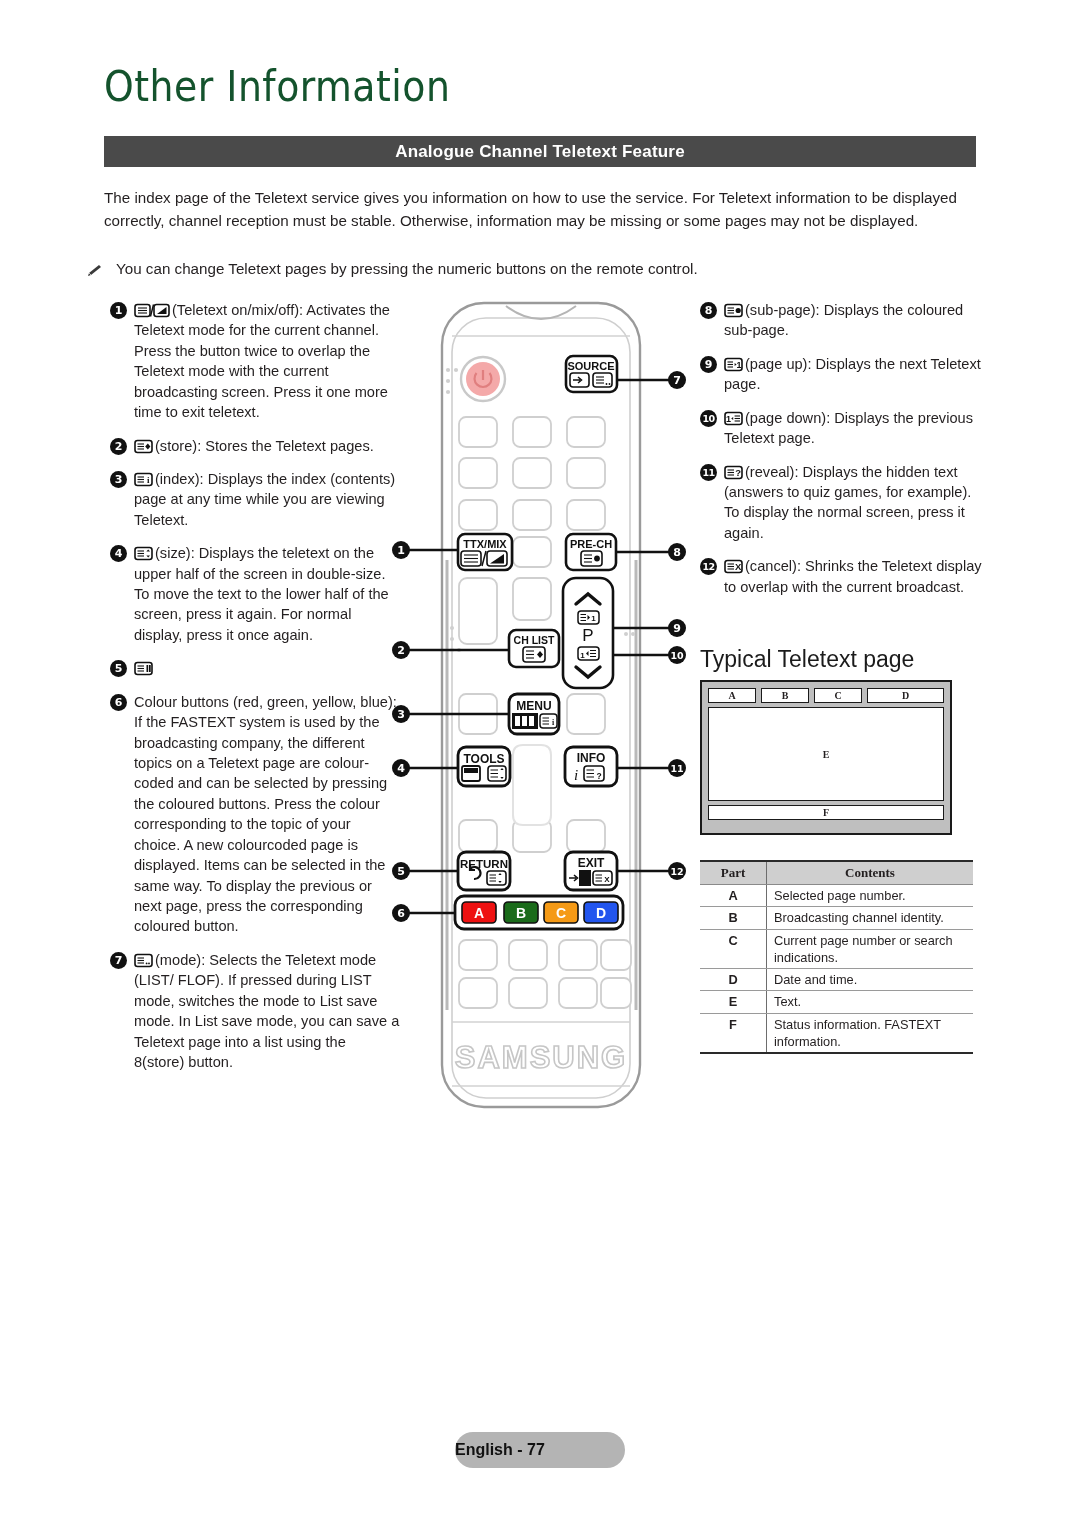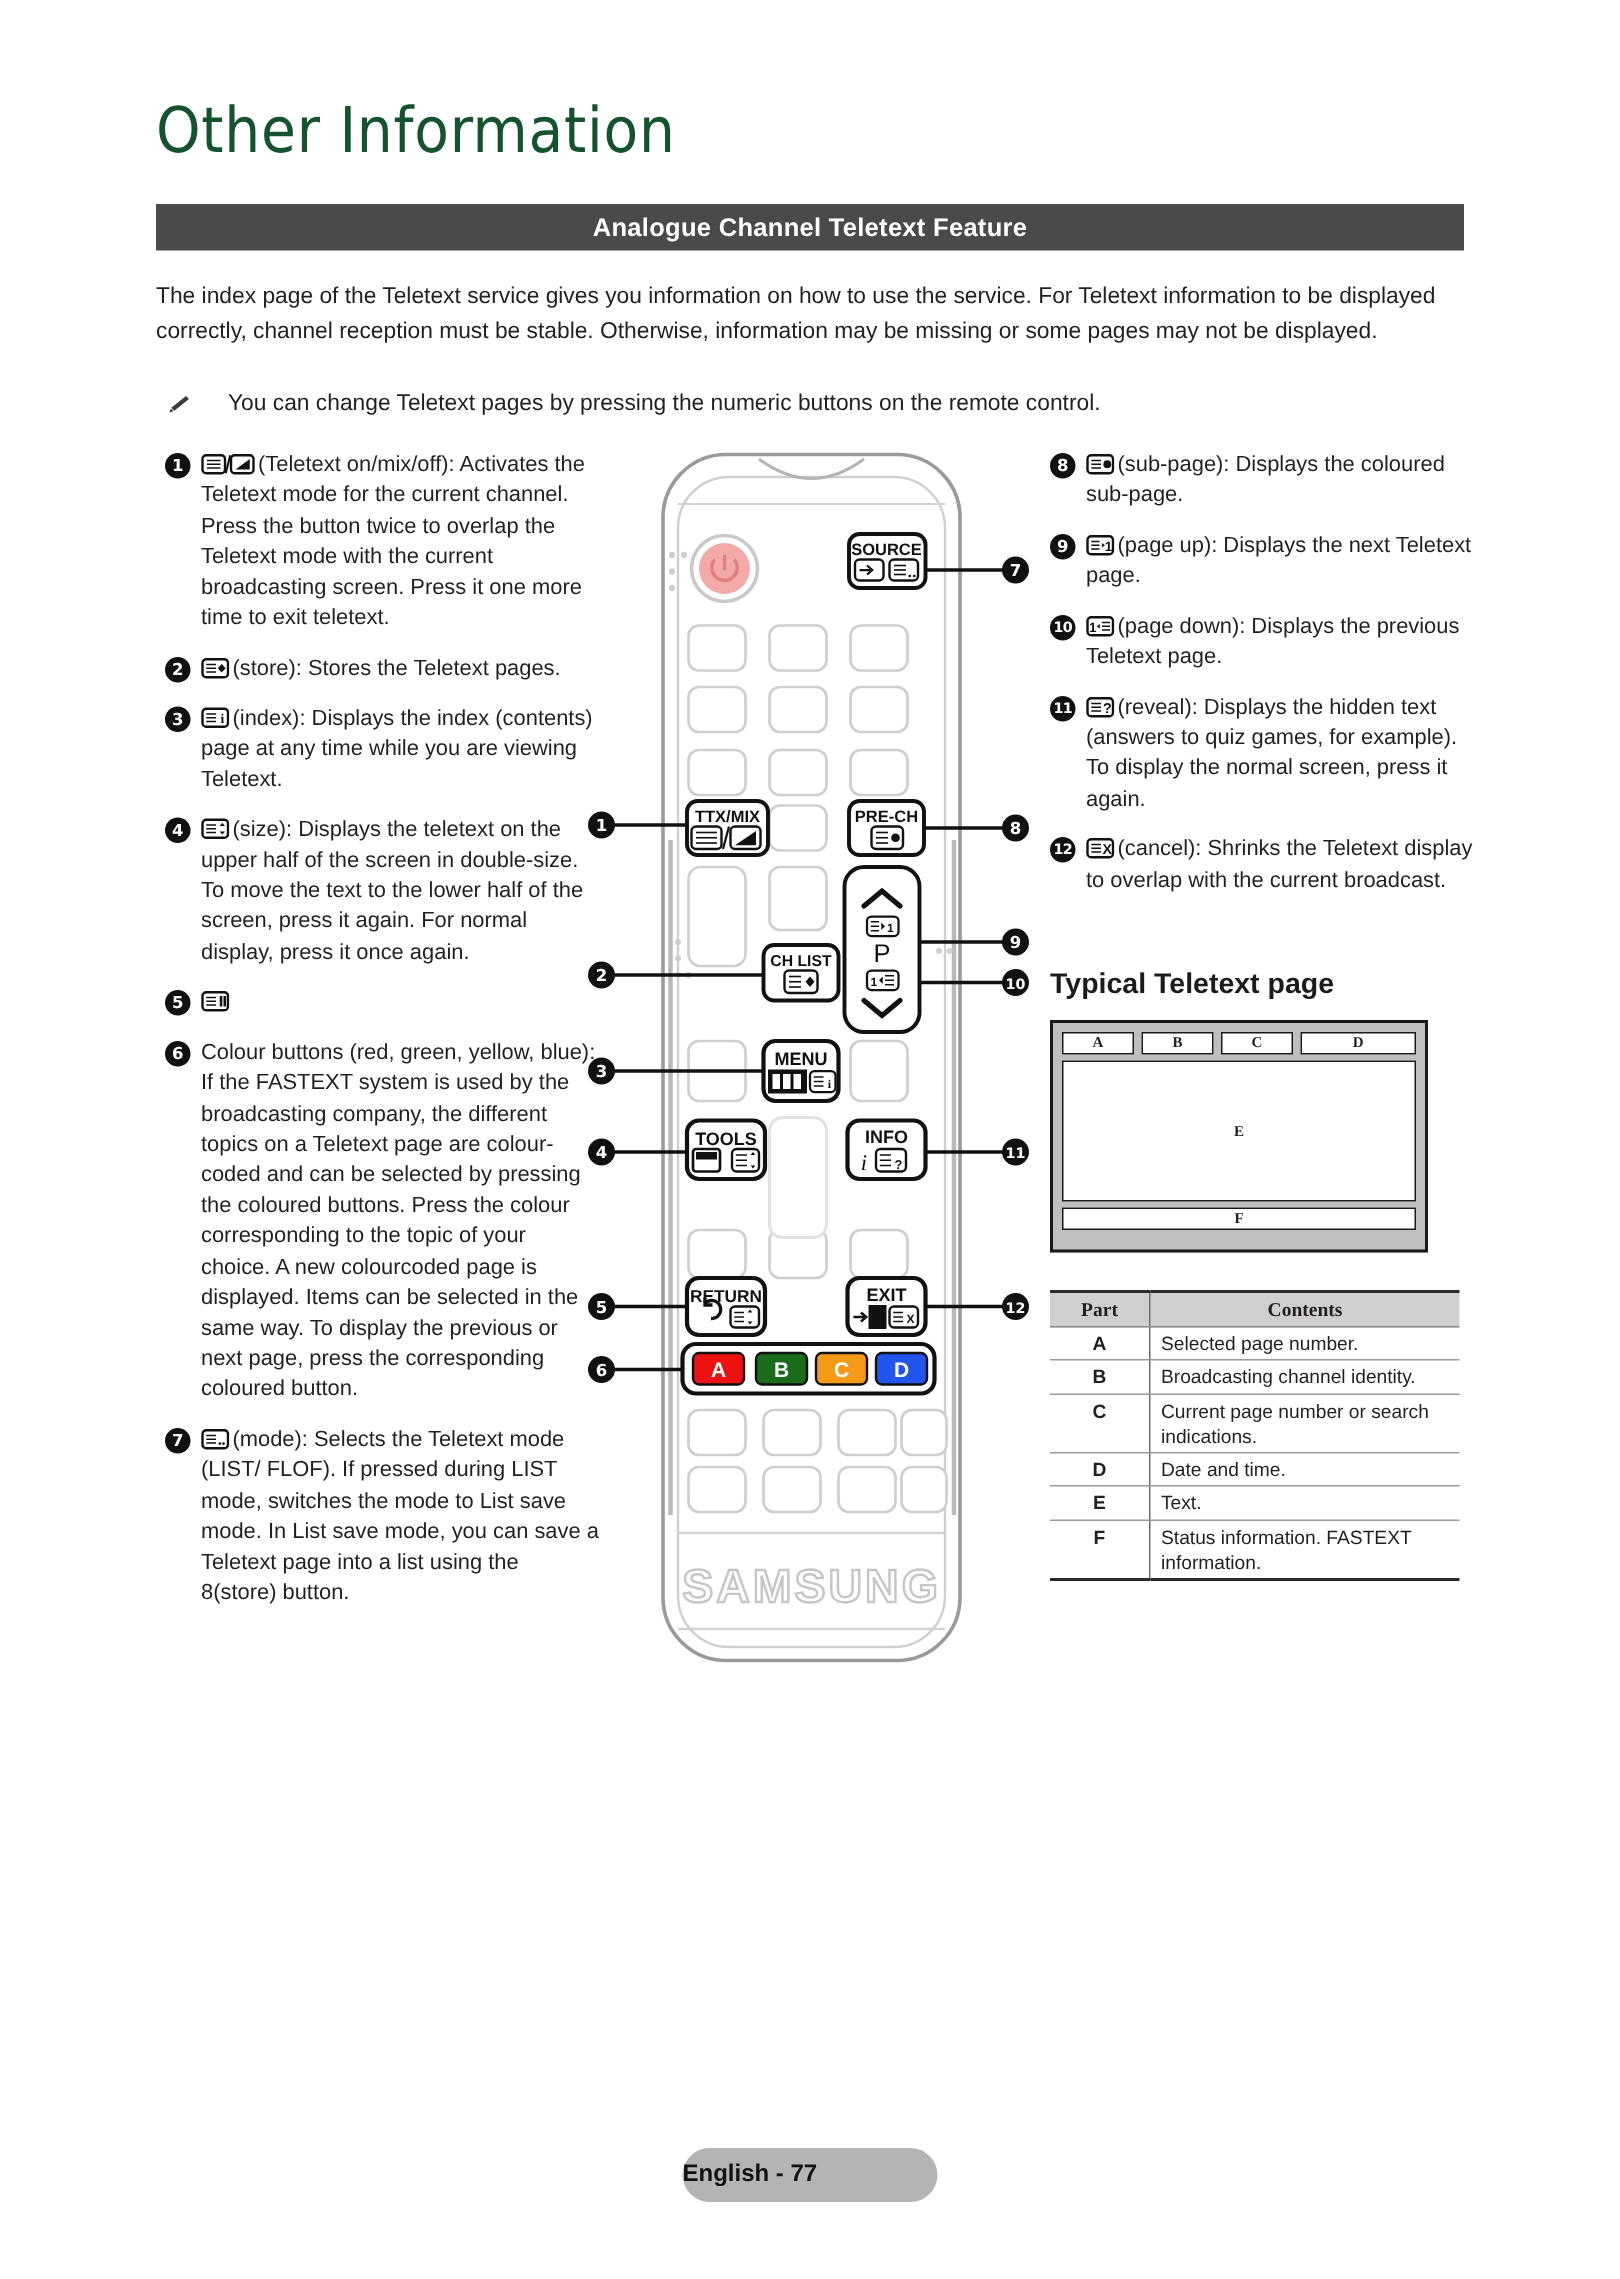--- a/index.html
+++ b/index.html
@@ -10,22 +10,22 @@
   
   .page-title{position:absolute;left:104px;top:62px;font-size:42px;
       font-weight:400;letter-spacing:.5px;color:#14532d;
       font-family:"DejaVu Sans",sans-serif;font-stretch:condensed;}
   .section-bar{position:absolute;left:104px;top:136px;width:872px;height:31px;
       background:#4a4a4a;display:flex;align-items:center;justify-content:center;}
   .section-bar span{color:#fff;font-size:17px;font-weight:bold;letter-spacing:.2px;}
 
   .intro{position:absolute;left:104px;top:186px;width:872px;font-size:15.2px;
       line-height:1.52;text-align:left;}
-  .note{position:absolute;left:112px;top:258px;width:872px;font-size:15.2px;
-      line-height:1.5;display:flex;gap:25px;align-items:flex-start;}
+  .note{position:absolute;left:87px;top:258px;width:872px;font-size:15.2px;
+      line-height:1.5;display:flex;gap:14px;align-items:flex-start;}
   .pen-ico{flex:0 0 auto;transform:translateY(3px);}
 
   
   .col{position:absolute;font-size:14.6px;line-height:1.40;}
   .col.left{left:110px;top:300px;width:290px;}
   .col.right{left:700px;top:300px;width:285px;}
 
   .item{display:flex;gap:7px;margin-bottom:13px;align-items:flex-start;}
   .num{flex:0 0 auto;width:17px;height:17px;border-radius:50%;background:#111;
       color:#fff;font-size:11px;font-weight:bold;line-height:17px;text-align:center;
@@ -33,21 +33,21 @@
   .num.wide{font-size:9.5px;letter-spacing:-.5px;}
   .itxt{flex:1 1 auto;}
 
   
   .tt{display:inline-block;vertical-align:-3px;margin-right:2px;}
   .tt svg{display:block;}
   .callouts{position:absolute;left:0;top:0;width:1080px;height:1519px;
       pointer-events:none;}
 
   
-  .tt-head{position:absolute;left:700px;top:646px;font-size:19px;font-weight:bold;
+  .tt-head{position:absolute;left:700px;top:646px;font-size:23px;font-weight:normal;
       color:#1b1b1b;}
   .tt-diagram{position:absolute;left:700px;top:680px;width:252px;height:155px;
       background:#bfbfbf;border:2px solid #1a1a1a;box-sizing:border-box;padding:6px;}
   .tt-row{display:flex;gap:5px;}
   .tt-box{background:#fff;border:1px solid #1a1a1a;box-sizing:border-box;
       font-size:10px;font-weight:bold;display:flex;align-items:center;
       justify-content:center;font-family:"Liberation Serif",serif;height:15px;}
   .tt-main{background:#fff;border:1px solid #1a1a1a;box-sizing:border-box;
       height:94px;margin-top:4px;display:flex;align-items:center;justify-content:center;
       font-size:10px;font-weight:bold;font-family:"Liberation Serif",serif;}

